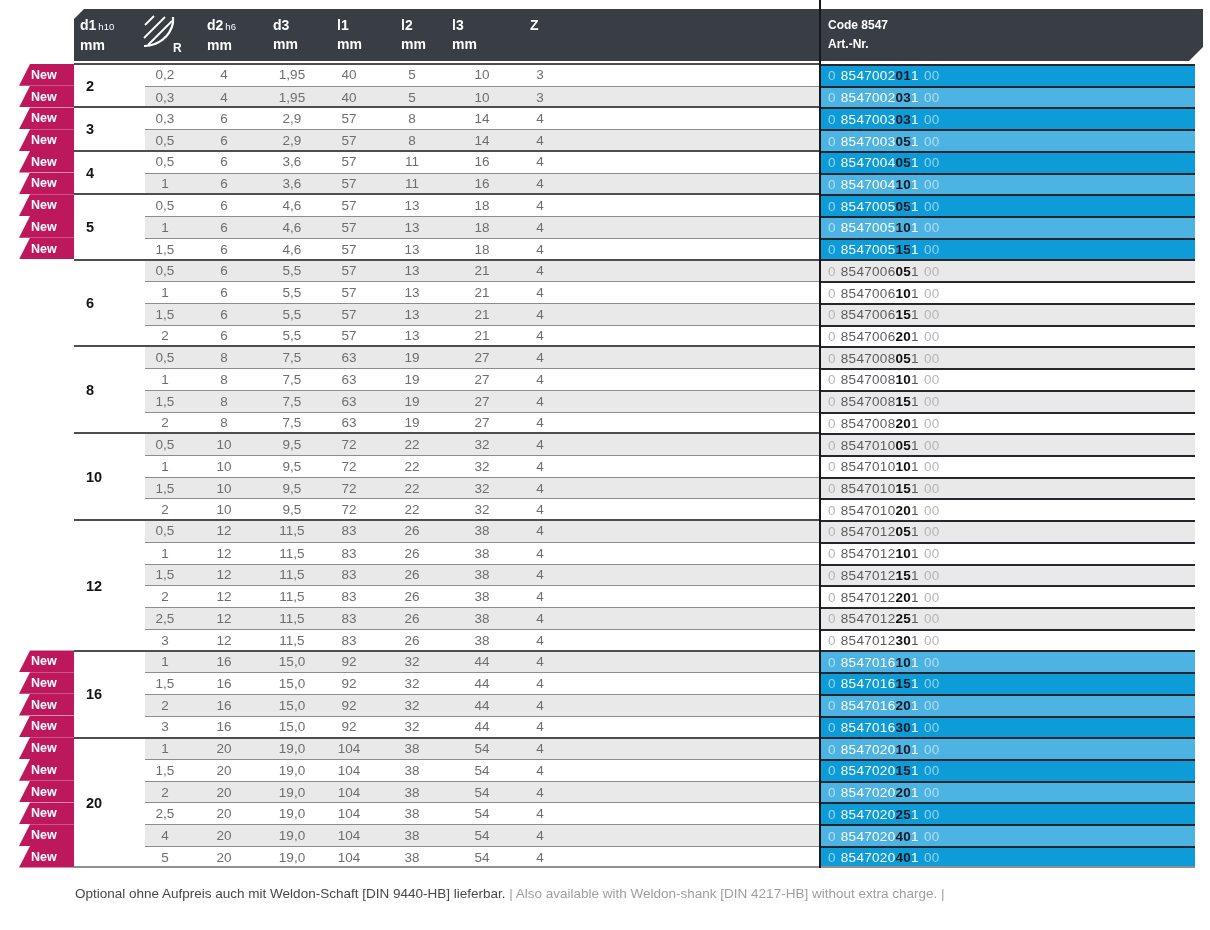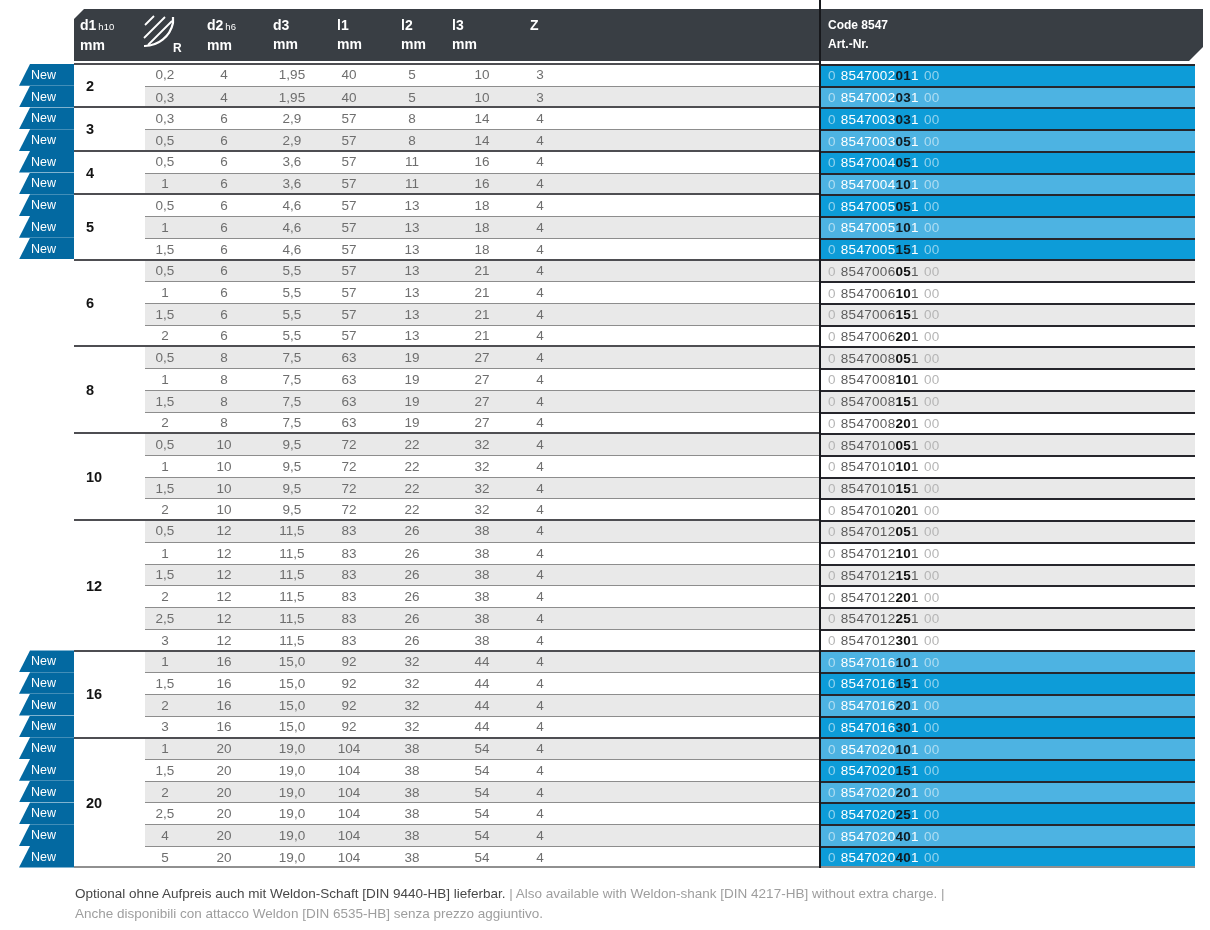--- a/index.html
+++ b/index.html
@@ -17,22 +17,22 @@
   .hunit{display:block;font-weight:bold;}
   .hicon{position:absolute;top:6px;width:46px;height:42px;}
   .hicon .rlab{position:absolute;left:31px;top:26px;font-size:12px;font-weight:bold;color:#fff;}
   .hcode{position:absolute;left:754px;top:7px;font-weight:bold;font-size:12px;line-height:19px;}
 
   
   .rows{position:absolute;left:19px;top:64px;width:1176px;height:804px;z-index:10;}
   .row{position:relative;display:flex;height:21.73px;box-sizing:border-box;}
   .cell{height:100%;box-sizing:border-box;}
   .badge-cell{width:55px;position:relative;}
-  .flag{position:absolute;inset:0;background:#0369a1;clip-path:polygon(11px 0,100% 0,100% 100%,0 100%);
-        color:#fff;font-weight:normal;font-size:12.5px;display:flex;align-items:center;padding-left:12px;box-sizing:border-box;}
+  .flag{position:absolute;inset:0;background:#be185d;clip-path:polygon(11px 0,100% 0,100% 100%,0 100%);
+        color:#fff;font-weight:bold;font-size:12.5px;display:flex;align-items:center;padding-left:12px;box-sizing:border-box;}
   .d1-cell{width:71px;background:#fff;}
   .strip{width:674px;display:flex;border-top:1px solid #8d8d8d;}
   .row.group-start .strip{border-top:none;}
   .strip.even{background:#fff;}
   .strip.odd{background:#e9e9e9;}
   .vc{display:flex;align-items:center;justify-content:center;color:#6e6e6e;font-size:13.5px;height:100%;box-sizing:border-box;}
   .c0{width:40px}.c1{width:78px}.c2{width:58px}.c3{width:56px}.c4{width:70px}.c5{width:70px}.c6{width:46px}.c7{flex:1}
   .gap{width:2px;}
   .art{width:374px;display:flex;align-items:center;padding-left:7px;box-sizing:border-box;
        border-top:2px solid #26262c;font-size:13.5px;letter-spacing:.3px;white-space:nowrap;}
@@ -978,16 +978,15 @@
         </div>
       </div>
       <div class="group-line" style="top: 672.63px;"></div>
       <div class="d1-label" style="top: 673.63px; height: 130.38px;">20</div>
     </div>
 
   <div class="tbottom"></div>
 
   <div class="footer">
     <span class="f-de">Optional ohne Aufpreis auch mit Weldon-Schaft [DIN 9440-HB] lieferbar.</span><span class="f-light"> | Also available with Weldon-shank [DIN 4217-HB] without extra charge. |</span><br>
-    <span class="f-light">Anche disponibili con attacco Weldon [DIN 6535-HB] senza prezzo aggiuntivo.</span>
   </div>
 
 </div>
 
 </body></html>

